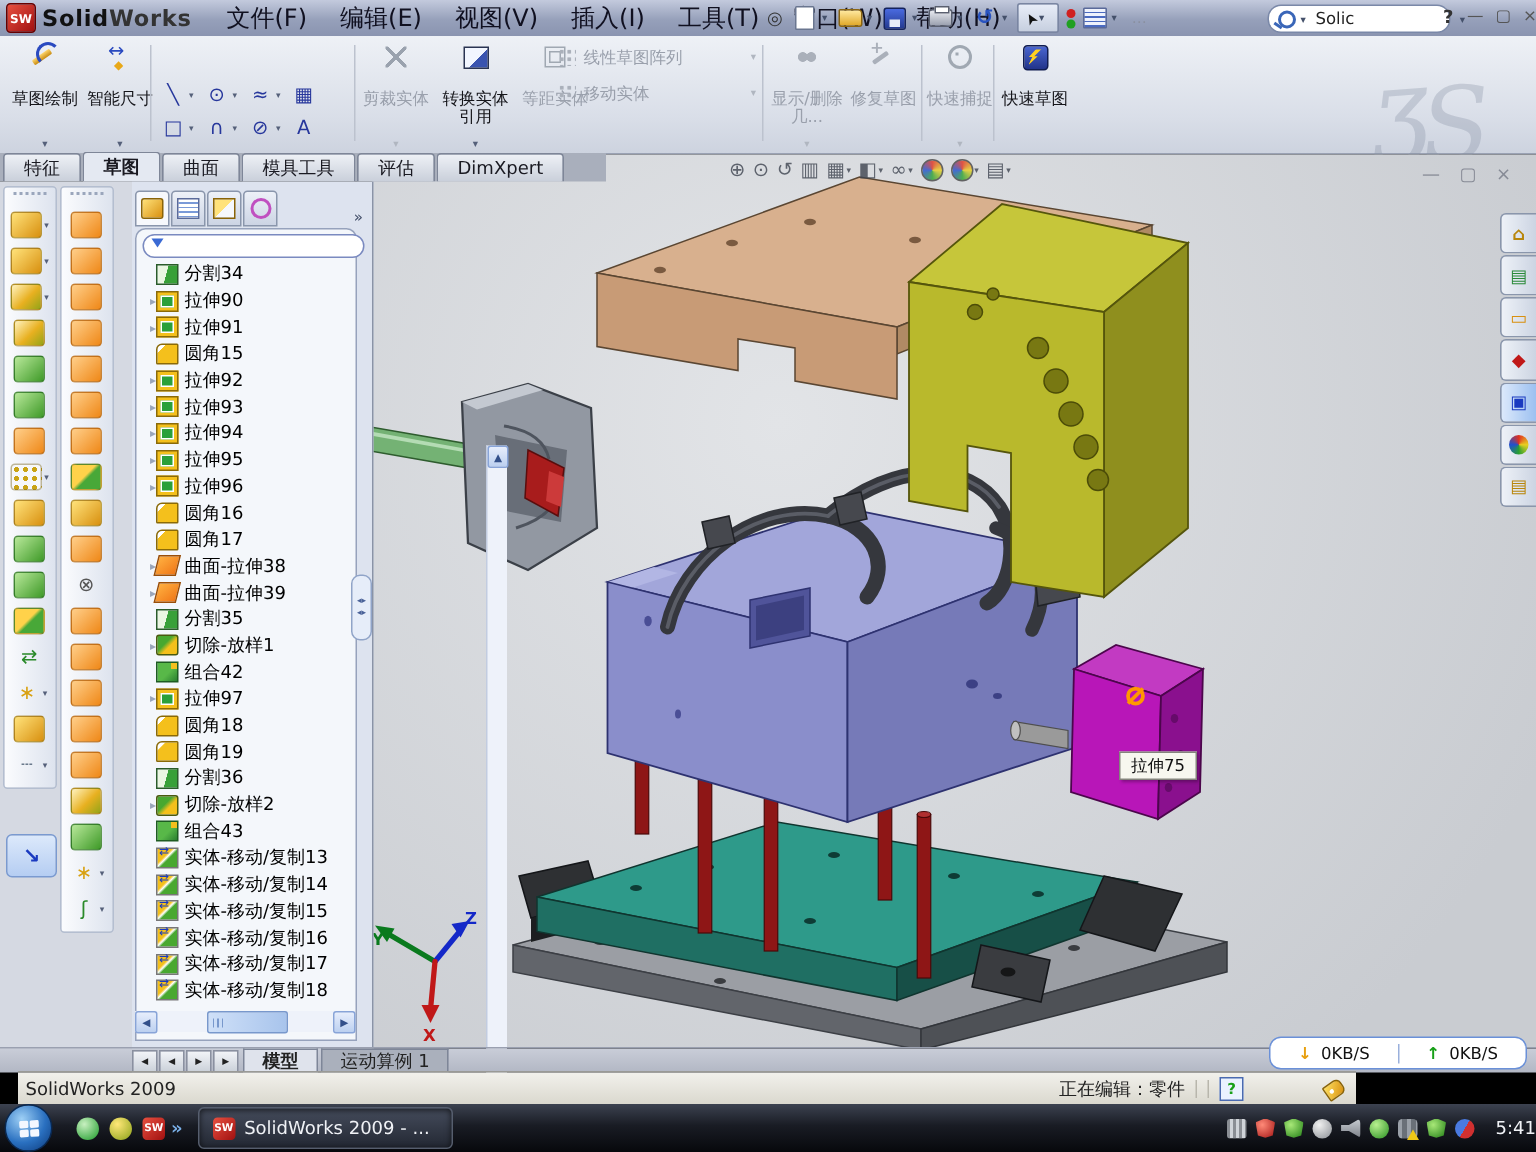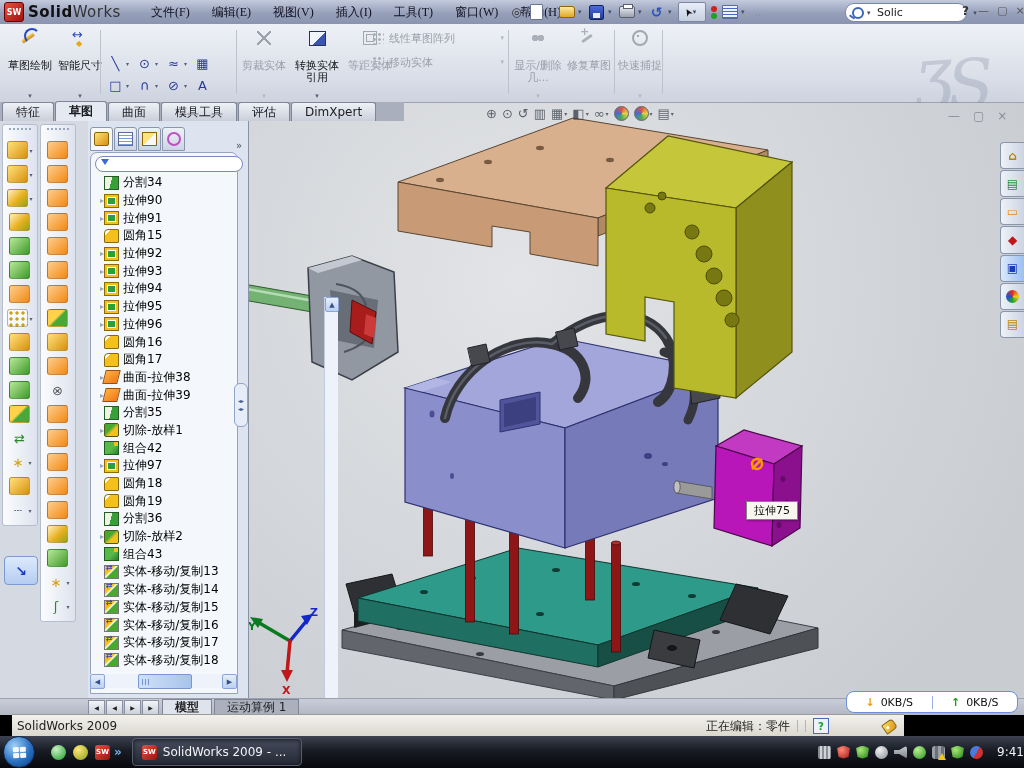--- a/index.html
+++ b/index.html
@@ -5,23 +5,23 @@
   html,body{margin:0;padding:0;width:1024px;height:768px;overflow:hidden;
     font-family:"DejaVu Sans","Liberation Sans",sans-serif;background:#000;position:relative;}
   .abs{position:absolute;}
   
   #titlebar{left:0;top:0;width:1024px;height:24px;
     background:linear-gradient(#c3cadd,#96a0ba 55%,#8a94b0);border-bottom:1px solid #5f6a86;}
   #logo{left:2px;top:1px;height:22px;display:flex;align-items:center;gap:4px;padding-left:2px;}
   .swcube{width:18px;height:18px;background:linear-gradient(135deg,#e85040,#a01010);border:1px solid #600;
     border-radius:3px;color:#fff;font-size:8px;font-weight:bold;display:flex;align-items:center;justify-content:center;}
   .logoname{font-size:15px;letter-spacing:.5px;}
-  .logoname b{color:#111;} .logoname span{color:#333;font-weight:normal;}
+  .logoname b{color:#111;} .logoname span{color:#333;font-weight:bold;}
   #menubar{left:140px;top:0;height:24px;display:flex;align-items:center;}
-  .menu-item{padding:0 11px;font-size:12px;color:#101020;line-height:24px;cursor:default;font-family:Liberation Serif, serif;}
+  .menu-item{padding:0 11px;font-size:16px;color:#101020;line-height:24px;cursor:default;}
   #tb-icons{left:508px;top:2px;height:20px;display:flex;align-items:center;gap:3px;}
   .tbi{width:17px;height:17px;display:flex;align-items:center;justify-content:center;font-size:12px;color:#333;}
   .tcaret{font-size:7px;color:#44506a;width:7px;}
   .pg{width:11px;height:14px;background:#fff;border:1px solid #6a7690;border-radius:1px;}
   .fold{width:14px;height:10px;background:linear-gradient(#ffe9a0,#e0a828);border:1px solid #8a6410;border-radius:1px 3px 2px 2px;}
   .flop{width:13px;height:13px;background:linear-gradient(#4a6ae0,#243a90);border:1px solid #15235c;border-radius:2px;position:relative;}
   .flop::after{content:'';position:absolute;left:3px;bottom:1px;width:7px;height:5px;background:#e8ecf8;}
   .prnt{width:14px;height:10px;background:linear-gradient(#e8eaf0,#9aa0ae);border:1px solid #5a6070;border-radius:2px;position:relative;}
   .prnt::after{content:'';position:absolute;left:3px;top:-3px;width:8px;height:3px;background:#fff;border:1px solid #5a6070;}
   .undo{color:#2a54c0;font-weight:bold;font-size:14px;}
@@ -386,20 +386,26 @@
   </div>
   <div class="rsep" style="left:614px"></div>
   <div class="rbig dis" style="left:618px;width:44px">
     <span class="ricon">
         <span class="ic-snapc"></span>
       </span>
     <span class="lbl">快速捕捉</span>
       <span class="car">▾</span>
   </div>
   <div class="rsep" style="left:662px"></div>
+  <div class="rbig" style="left:666px;width:48px">
+    <span class="ricon">
+        <span class="ic-rapid"></span>
+      </span>
+    <span class="lbl">快速草图</span>
+  </div>
   <div id="watermark" class="abs">ƷS</div>
 </div>
 
 <div id="viewport" class="abs">
   <svg id="model-svg" viewBox="248 103 776 595" xmlns="http://www.w3.org/2000/svg">
 
     <g>
       <polygon points="342,630 546,574 818,628 614,686" fill="#9b9ea4" stroke="#3c3f45" stroke-width="1"></polygon>
       <polygon points="342,630 614,686 614,700 342,648" fill="#62656b" stroke="#3c3f45" stroke-width="1"></polygon>
       <polygon points="614,686 818,628 818,648 614,700" fill="#4e5156" stroke="#33363b" stroke-width="1"></polygon>
@@ -1000,14 +1006,14 @@
       <span class="tray-ic tr-keyboard"></span>
       <span class="tray-ic tr-security-red shield"></span>
       <span class="tray-ic tr-security-green shield"></span>
       <span class="tray-ic tr-gear-check"></span>
       <span class="tray-ic tr-volume"></span>
       <span class="tray-ic tr-updater"></span>
       <span class="tray-ic tr-network-warning"></span>
       <span class="tray-ic tr-shield-plus shield"></span>
       <span class="tray-ic tr-sync-ball"></span>
     </div>
-  <span id="clock">9:41</span>
+  <span id="clock">5:41</span>
 </div>
 
 </body></html>

